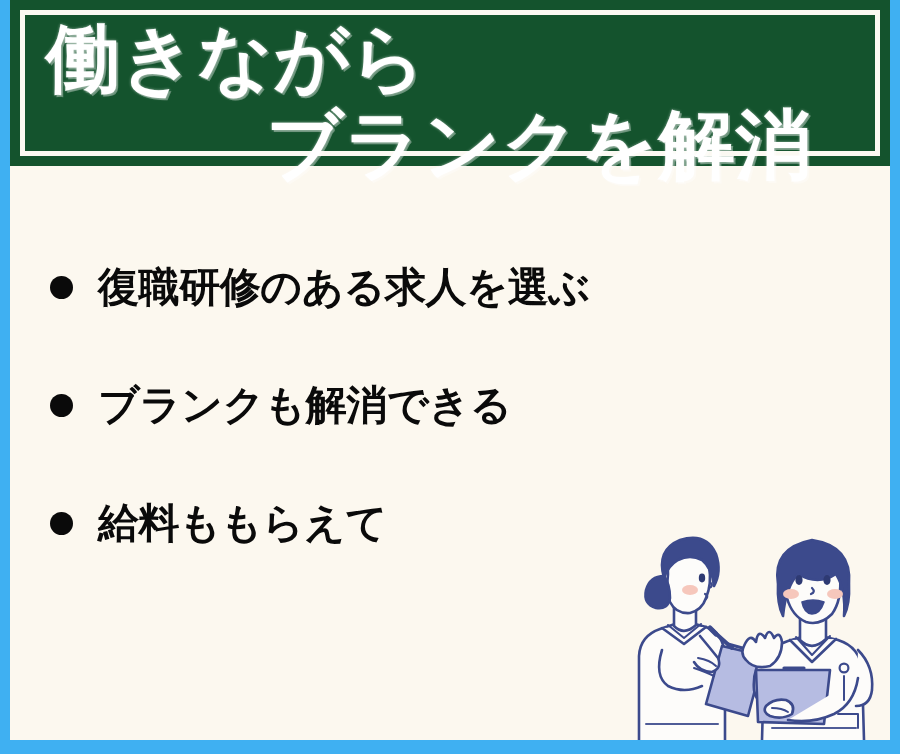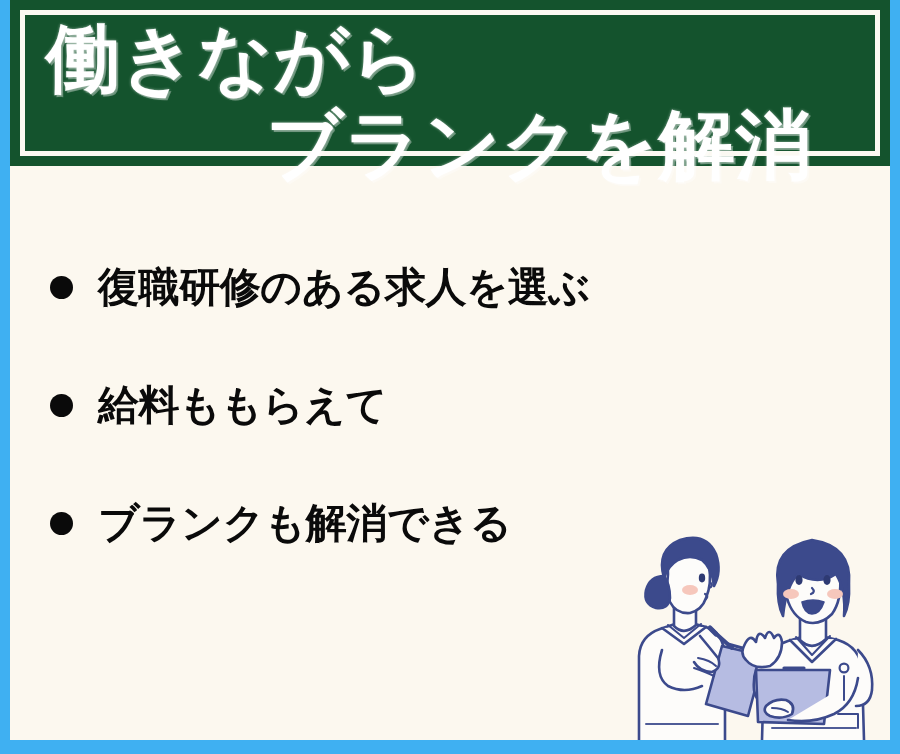--- a/index.html
+++ b/index.html
@@ -142,25 +142,25 @@
     </div>
   </div>
 
   <ul id="bullet-list">
     <li class="bullet-row">
       <span class="bullet-dot"></span>
       <span class="bullet-label">復職研修のある求人を選ぶ</span>
     </li>
     <li class="bullet-row">
       <span class="bullet-dot"></span>
-      <span class="bullet-label">給料ももらえて</span>
+      <span class="bullet-label">ブランクも解消できる</span>
     </li>
     <li class="bullet-row">
       <span class="bullet-dot"></span>
-      <span class="bullet-label">ブランクも解消できる</span>
+      <span class="bullet-label">給料ももらえて</span>
     </li>
   </ul>
 
   <div id="illustration">
     <svg viewBox="0 0 286 212" xmlns="http://www.w3.org/2000/svg">
       <g fill="none" stroke="#3C4A8C" stroke-width="2.6" stroke-linecap="round" stroke-linejoin="round">
 
         <g>
 
           <path d="M33 212 L33 128 Q34 108 54 101 L78 93 L100 99 Q118 106 119 128 L119 212" fill="#FDFCFA" stroke="#3C4A8C"></path>

